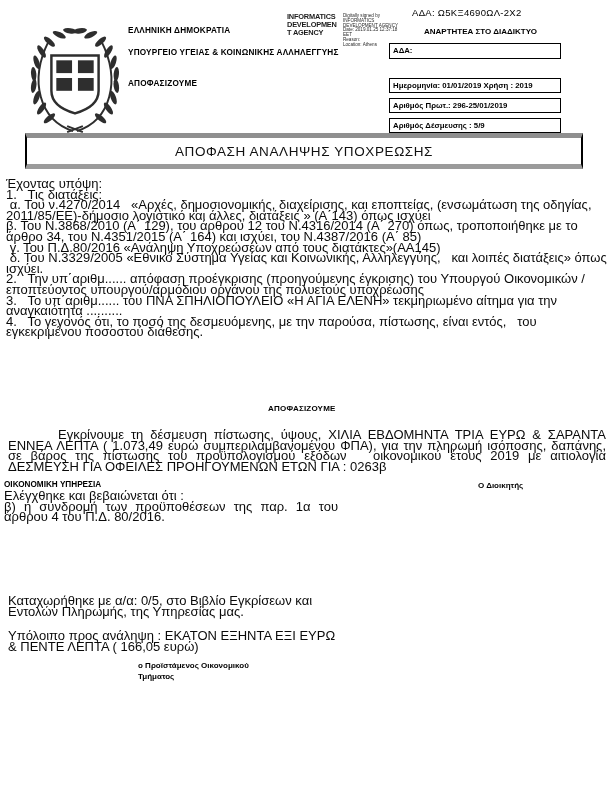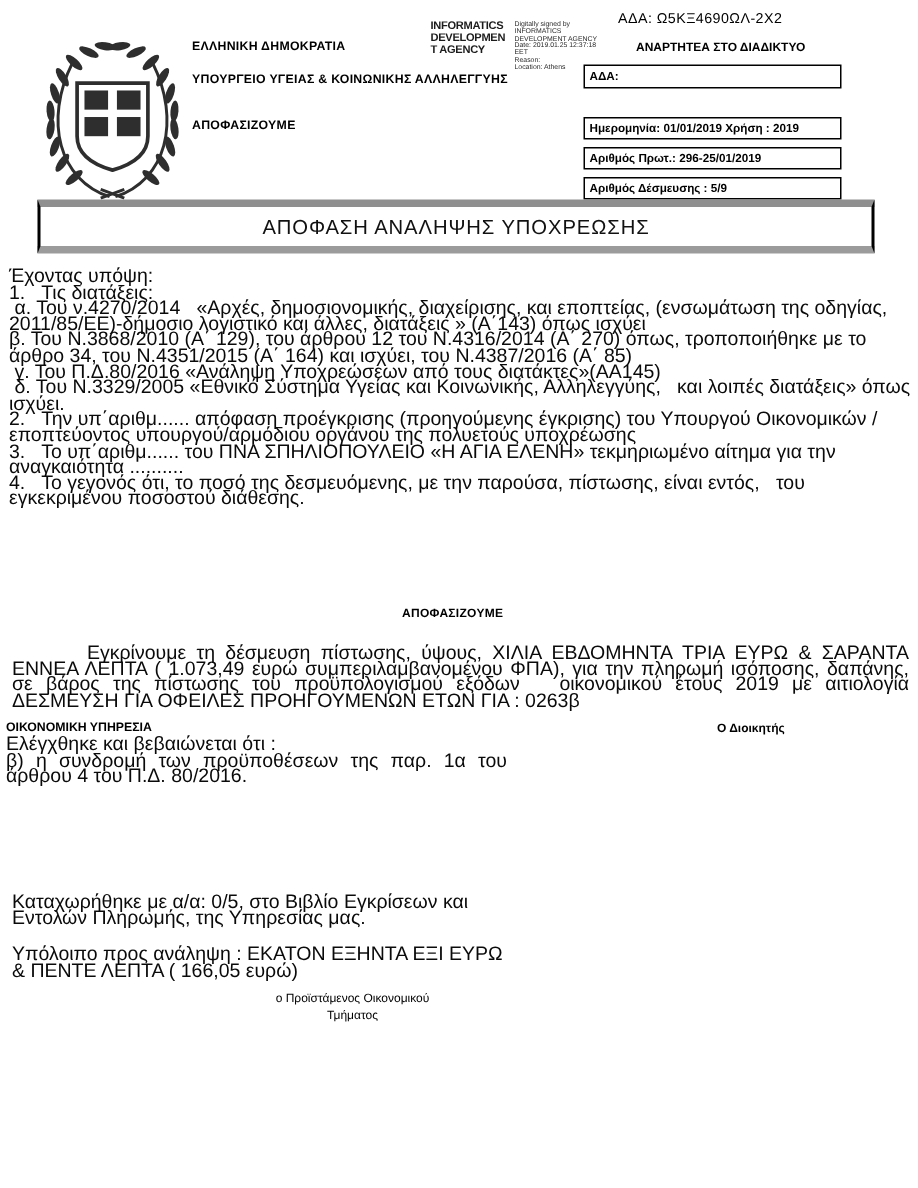--- a/index.html
+++ b/index.html
@@ -49,22 +49,22 @@
 
   .decision-heading { left:268px; top:404px; font-size:8px; font-weight:bold; letter-spacing:0.2px; }
   .decision-body { left:8px; top:430px; width:598px; text-indent:50px; }
 
   .finance { left:4px; top:480px; width:334px; }
   .finance .hd { font-size:8.2px; font-weight:bold; margin-bottom:2px; }
   .commander { left:478px; top:481px; font-size:8px; font-weight:bold; }
 
   .registered { left:8px; top:596px; width:332px; }
   .balance { left:8px; top:631px; width:332px; }
-  .signature { left:138px; top:660px; width:194px; text-align:center;
-               font-size:8px; font-weight:normal; line-height:11px; }
+  .signature { left:138px; top:660px; width:194px; text-align:left;
+               font-size:8px; font-weight:bold; line-height:11px; }
 
   .emblem { left:16px; top:20px; width:118px; height:118px; }
 </style>
 </head>
 <body>
 
 <div class="page">
 
   <svg class="abs emblem" viewBox="0 0 120 120" aria-hidden="true">
     <defs>

